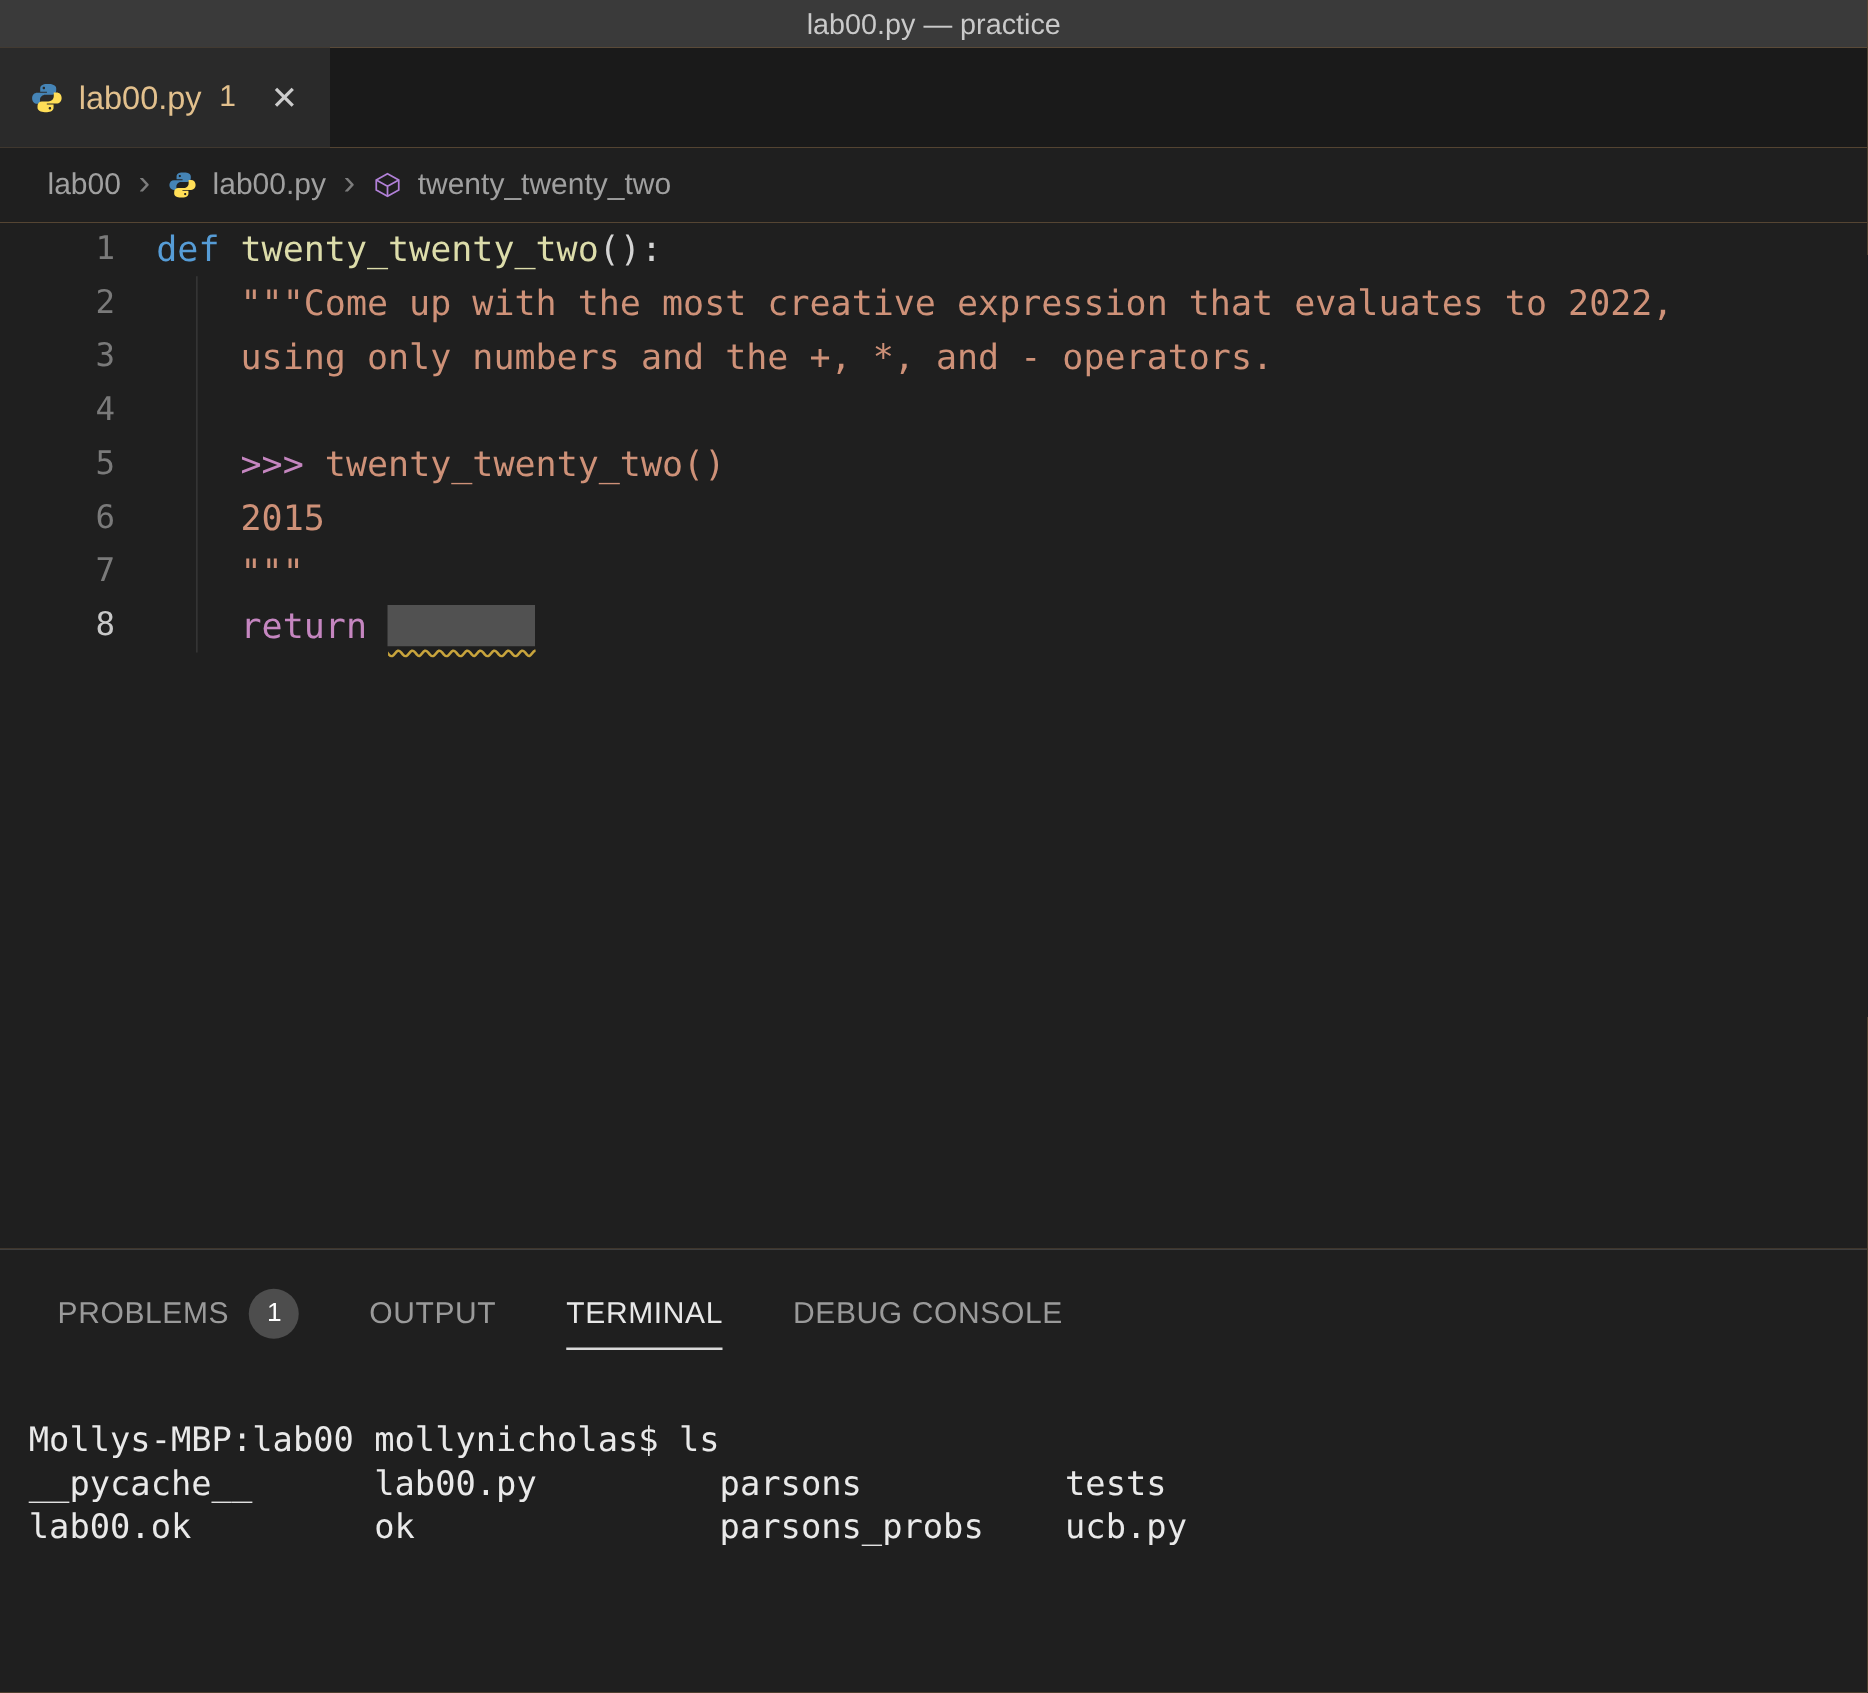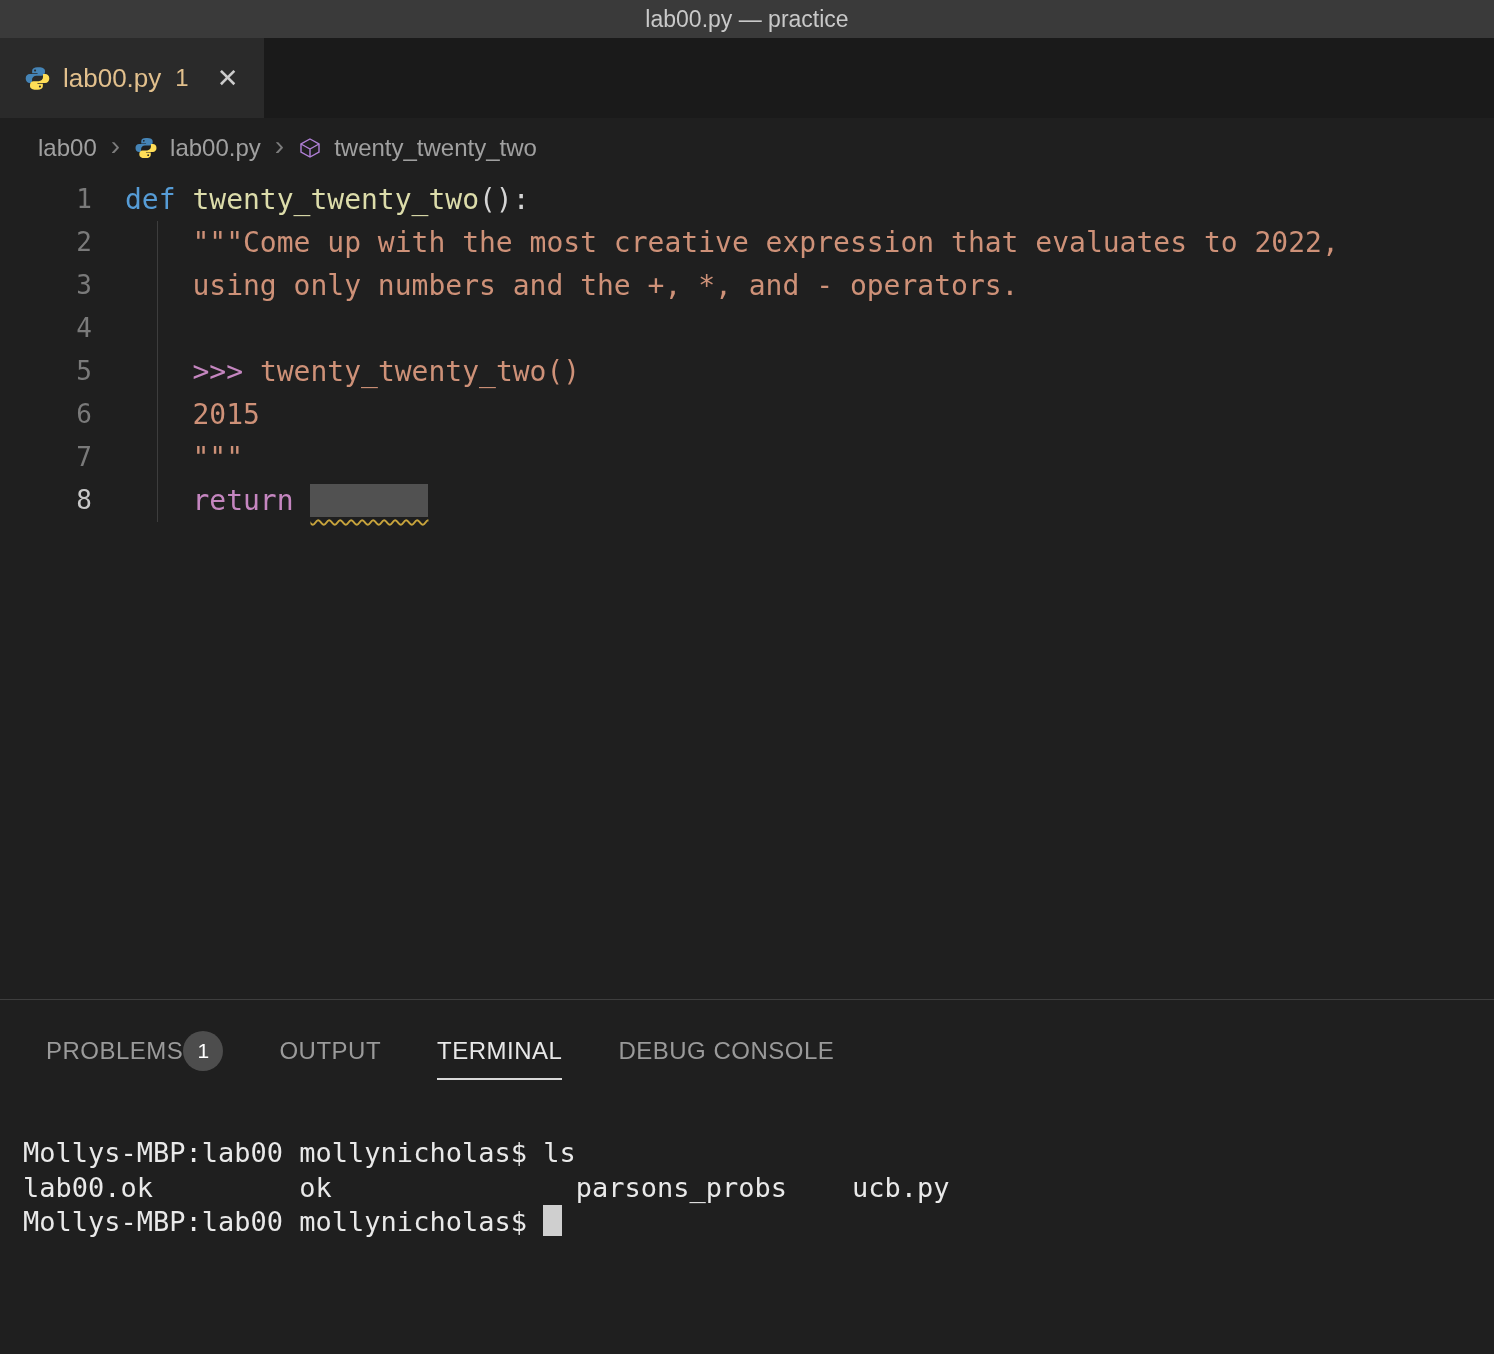--- a/index.html
+++ b/index.html
@@ -113,20 +113,21 @@
   }
   .panel-tabs {
     display: flex;
     gap: 56px;
     padding: 24px 0 0 46px;
     align-items: flex-start;
   }
   .panel-tab {
     height: 54px;
     display: flex;
+    gap: 16px;
     align-items: center;
     color: #9a9a9a;
     font-size: 24px;
     letter-spacing: 0.5px;
     border-bottom: 2px solid transparent;
     cursor: pointer;
   }
   .panel-tab.active {
     color: #e8e8e8;
     border-bottom-color: #d9d9d9;
@@ -228,18 +229,18 @@
         </div>
         <div class="panel-tab active">
           <span>TERMINAL</span>
         </div>
         <div class="panel-tab">
           <span>DEBUG CONSOLE</span>
         </div>
       </div>
     <div class="terminal">
         <div class="terminal-line">Mollys-MBP:lab00 mollynicholas$ ls</div>
+        <div class="terminal-line">__pycache__      lab00.py         parsons          tests</div>
         <div class="terminal-line">lab00.ok         ok               parsons_probs    ucb.py</div>
-        <div class="terminal-line">Mollys-MBP:lab00 mollynicholas$ <span class="terminal-cursor"></span></div>
       </div>
   </div>
 
 </div>
 
 </body></html>

